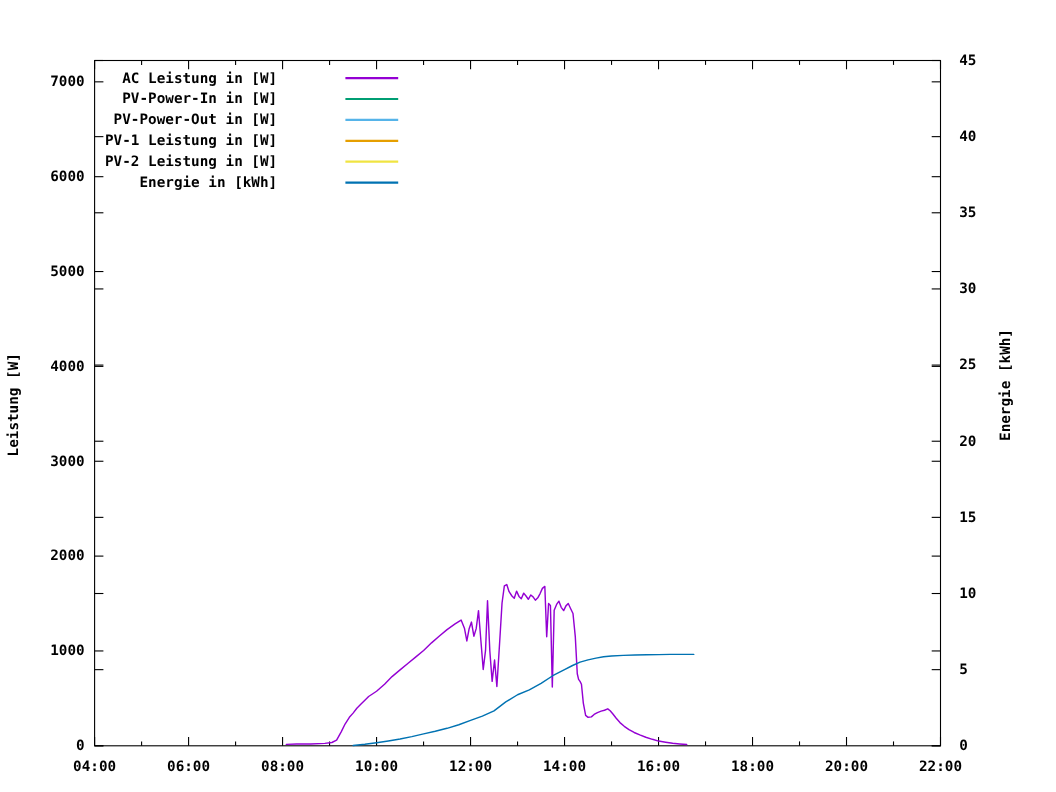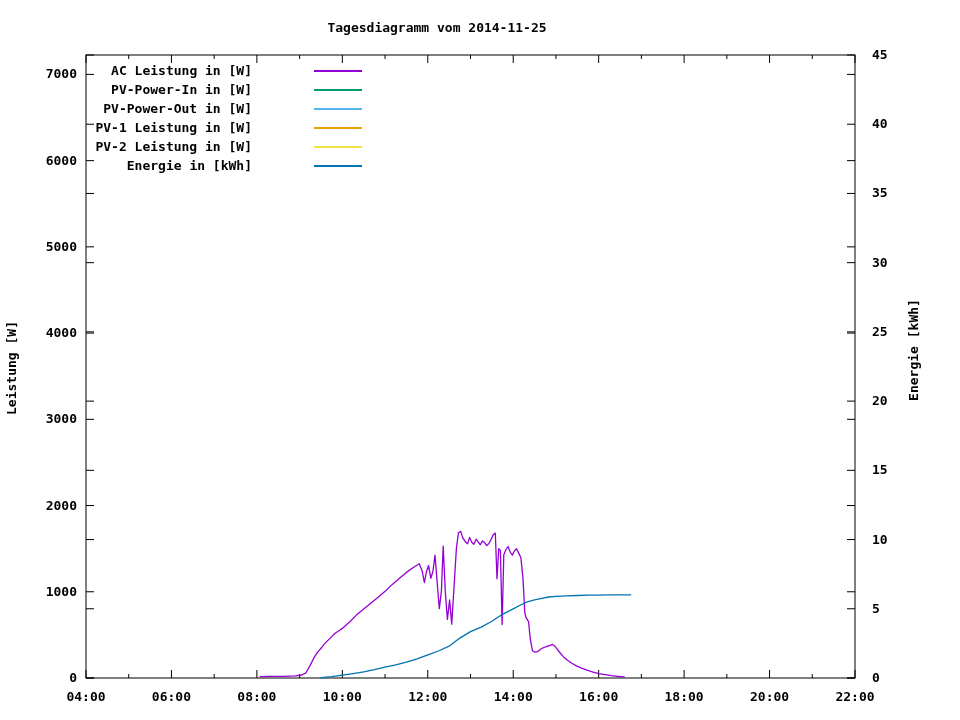--- a/index.html
+++ b/index.html
@@ -7,21 +7,20 @@
         font-family:"DejaVu Sans Mono",monospace;}
   .chart-title{position:absolute;left:437px;top:20px;transform:translateX(-50%);
         font-size:13px;font-weight:bold;color:#000;white-space:nowrap;}
   #chart{position:absolute;left:0;top:0;}
   #chart text{font-family:"DejaVu Sans Mono",monospace;font-size:13px;font-weight:bold;fill:#000;}
 </style>
 </head>
 <body>
 
 <div class="page">
-  <div class="chart-title">Tagesdiagramm vom 2014-11-25</div>
   <svg id="chart" width="960" height="720" viewBox="0 0 960 720">
       <rect x="86" y="55" width="769" height="623" fill="none" stroke="#000" stroke-width="1"></rect>
       <line x1="86" y1="678" x2="86" y2="670" stroke="#000" stroke-width="1"></line>
       <line x1="86" y1="55" x2="86" y2="63" stroke="#000" stroke-width="1"></line>
       <text x="86" y="701" text-anchor="middle">04:00</text>
       <line x1="128.72222222222223" y1="678" x2="128.72222222222223" y2="674" stroke="#000" stroke-width="1"></line>
       <line x1="128.72222222222223" y1="55" x2="128.72222222222223" y2="59" stroke="#000" stroke-width="1"></line>
       <line x1="171.44444444444446" y1="678" x2="171.44444444444446" y2="670" stroke="#000" stroke-width="1"></line>
       <line x1="171.44444444444446" y1="55" x2="171.44444444444446" y2="63" stroke="#000" stroke-width="1"></line>
       <text x="171.44444444444446" y="701" text-anchor="middle">06:00</text>

